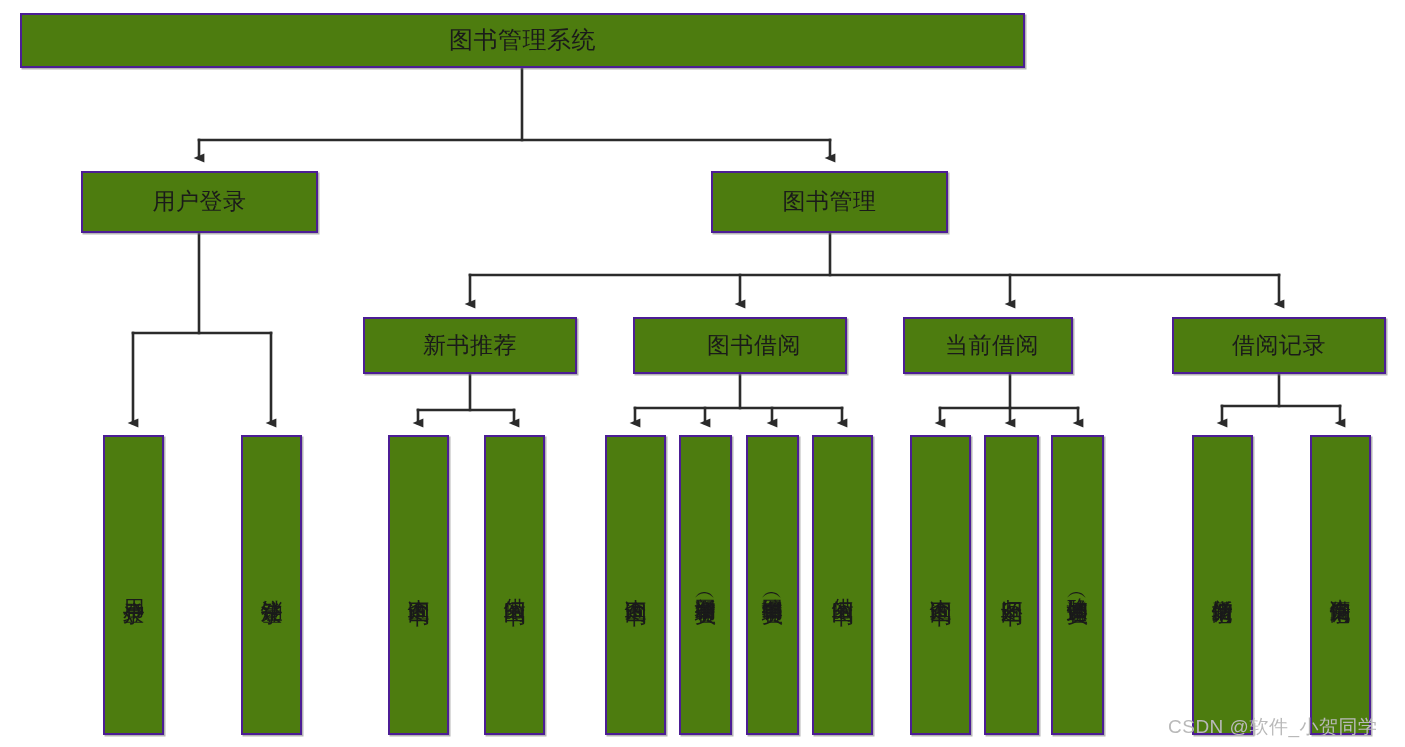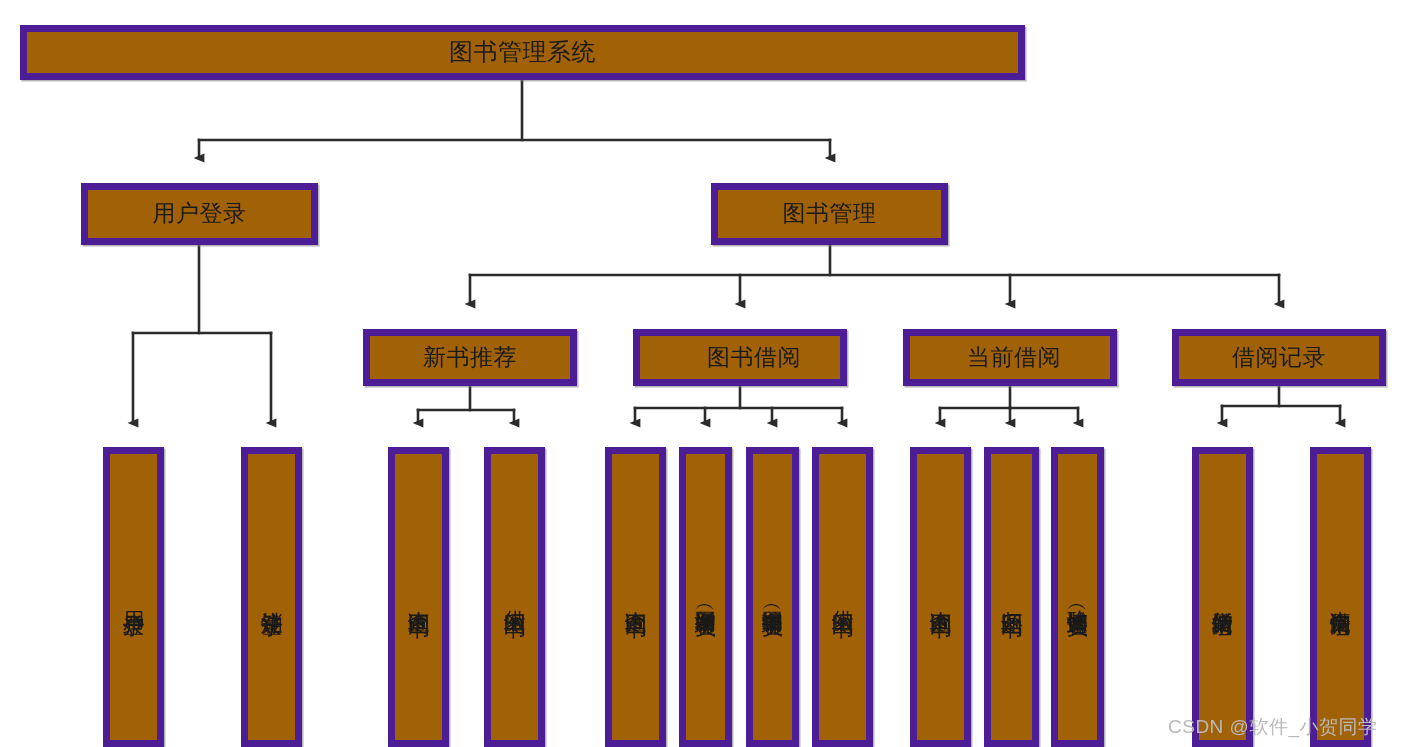--- a/index.html
+++ b/index.html
@@ -22,28 +22,27 @@
     position: absolute;
     left: 0;
     top: 0;
     width: 1405px;
     height: 747px;
     pointer-events: none;
   }
   .node {
     position: absolute;
     box-sizing: border-box;
-    background: #a16207;
-    border: 7px solid #4c1d95;
+    background: #4d7c0f;
+    border: 2px solid #4c1d95;
     display: flex;
     align-items: center;
     justify-content: center;
     color: #1a1a1a;
     box-shadow: 1.5px 1.5px 0 rgba(120,120,120,0.55);
-    margin-top: 12px;
   }
   .node .label {
     display: block;
     text-align: center;
     line-height: 1.18;
     white-space: nowrap;
   }
   
   .node.h .label {
     font-size: 23px;
@@ -143,21 +142,21 @@
   <div class="node h" style="left:711px; top:171px; width:237px; height:62px;">
     <span class="label">图书管理</span>
   </div>
 
   <div class="node h" style="left:363px; top:317px; width:214px; height:57px;">
     <span class="label">新书推荐</span>
   </div>
   <div class="node h" style="left:633px; top:317px; width:214px; height:57px;padding-left:28px;">
     <span class="label">图书借阅</span>
   </div>
-  <div class="node h" style="left:903px; top:317px; width:214px; height:57px;padding-left:8px;">
+  <div class="node h" style="left:903px; top:317px; width:170px; height:57px;padding-left:8px;">
     <span class="label">当前借阅</span>
   </div>
   <div class="node h" style="left:1172px; top:317px; width:214px; height:57px;font-family:Liberation Serif, serif;">
     <span class="label">借阅记录</span>
   </div>
 
   <div class="node v" style="left:103px; top:435px; width:61px; height:300px;">
     <span class="label">用户登录</span>
   </div>
   <div class="node v" style="left:241px; top:435px; width:61px; height:300px;">

